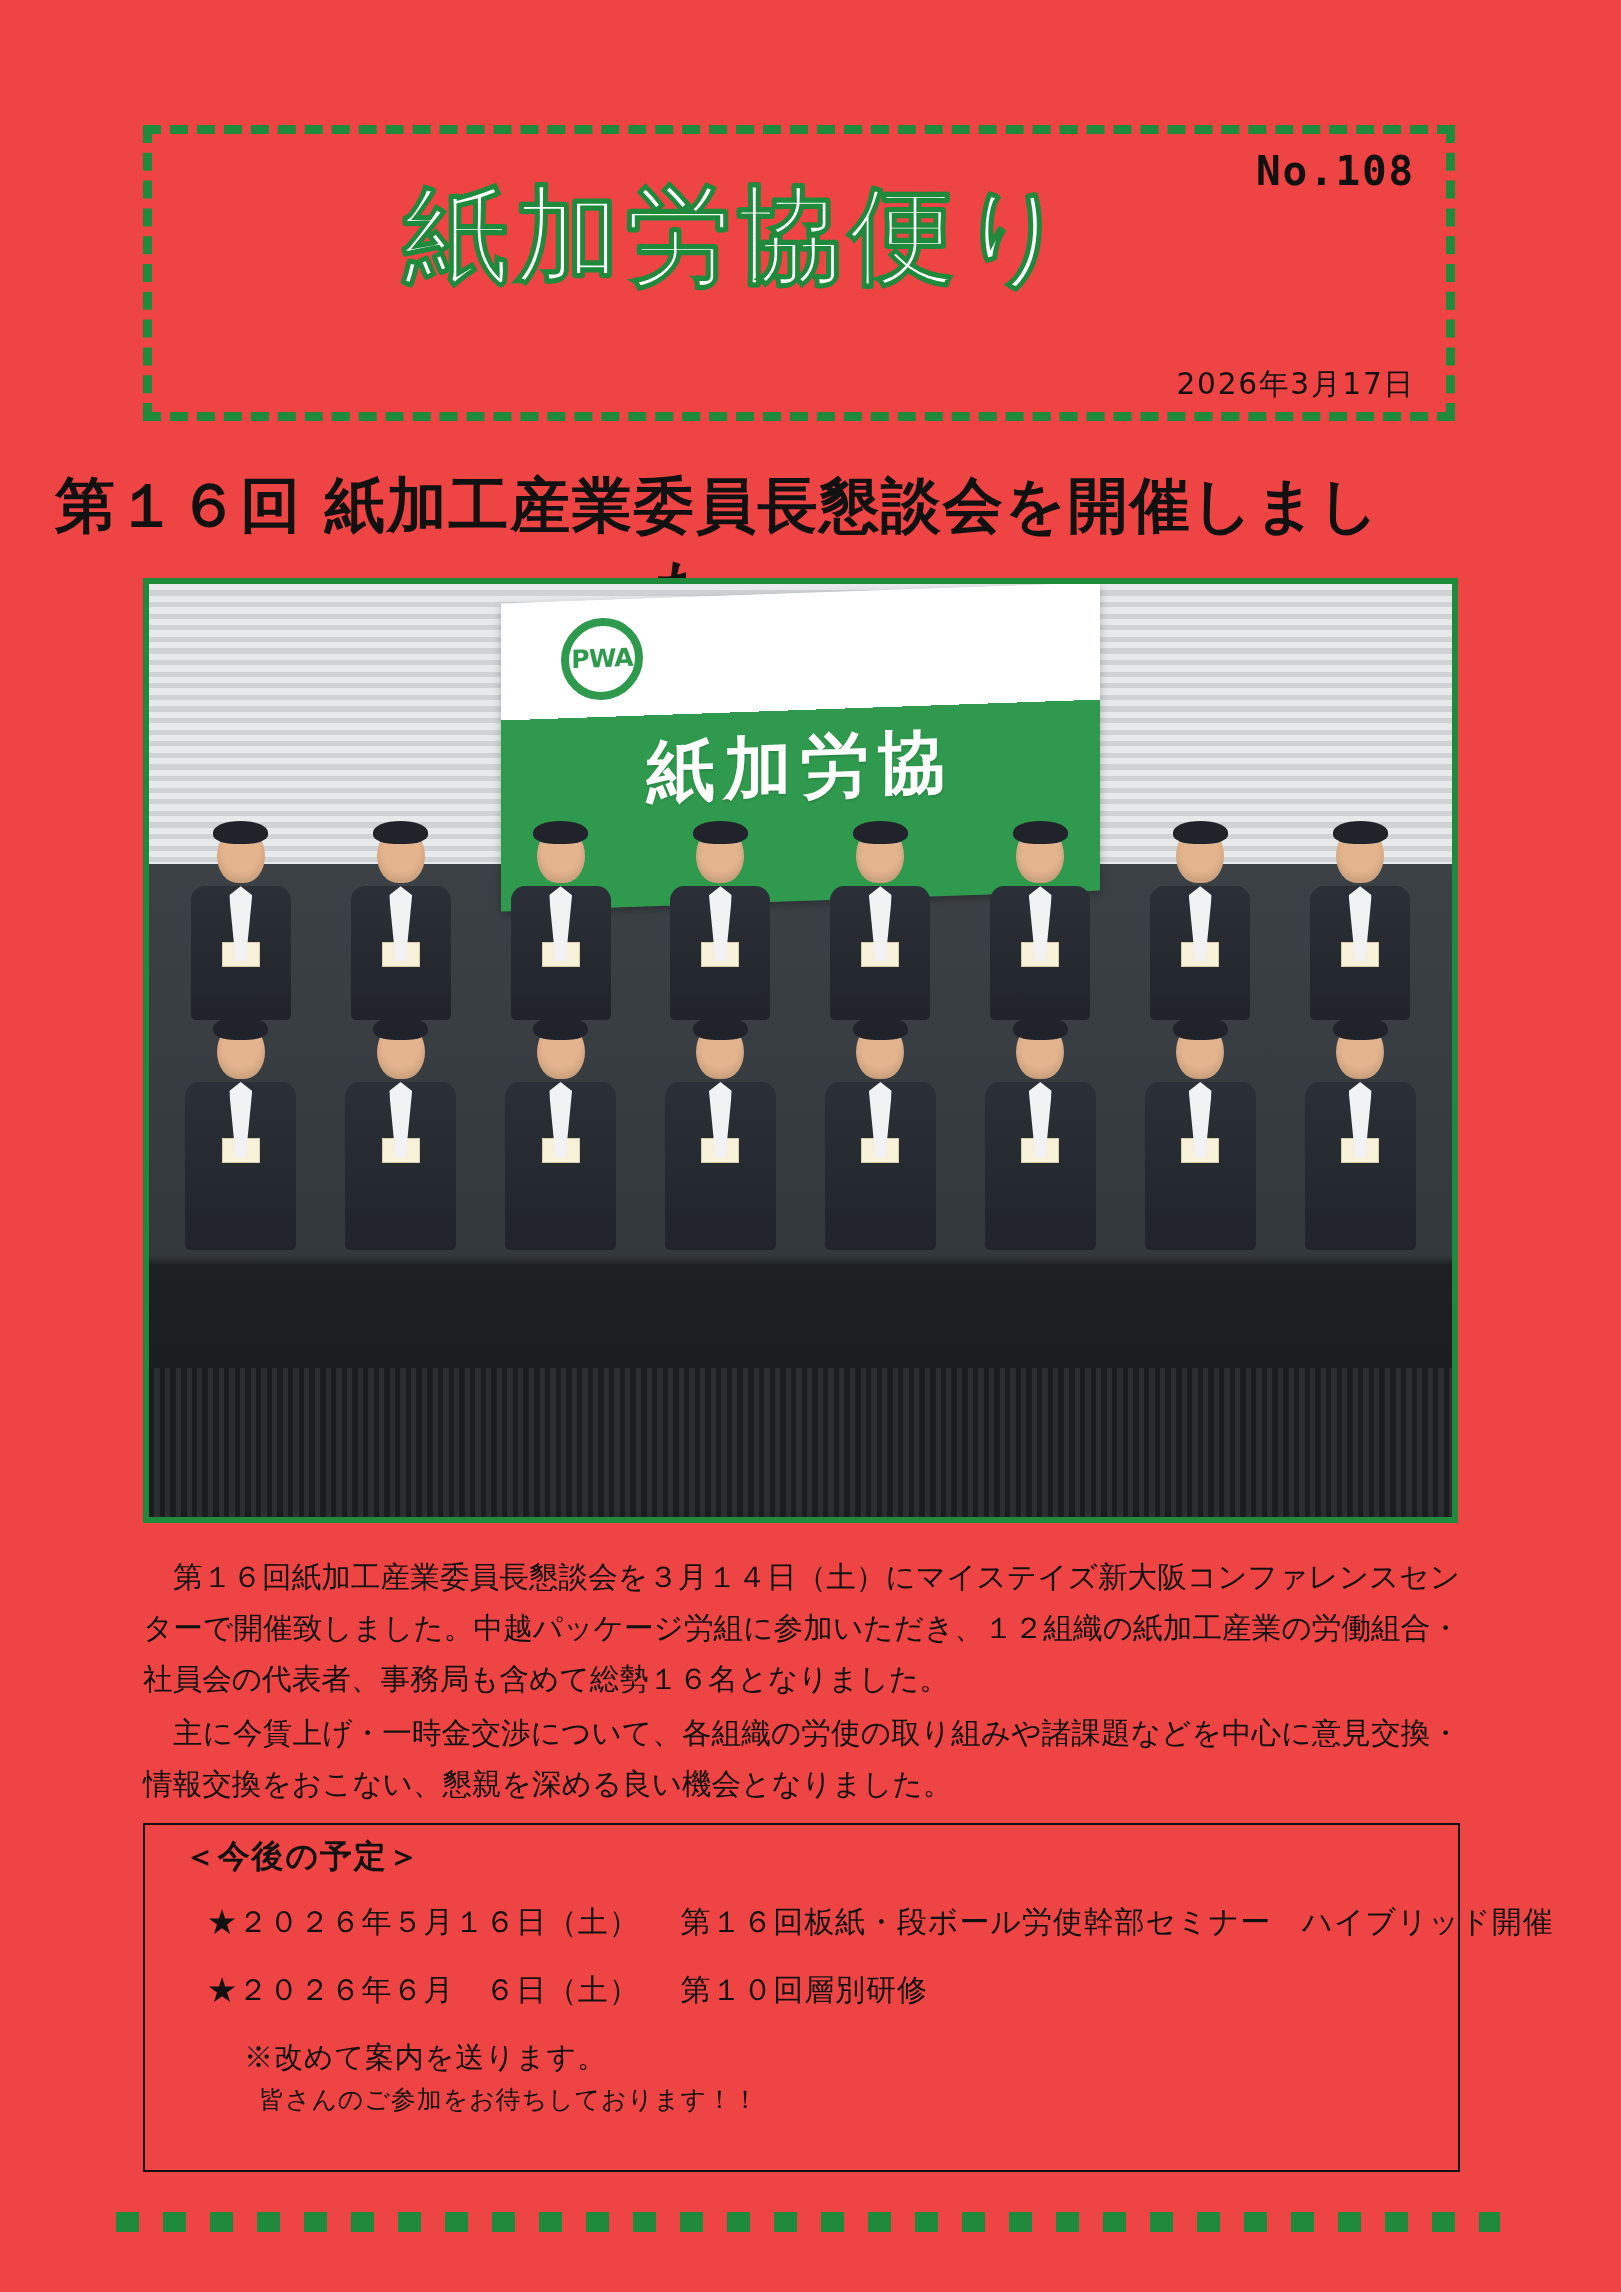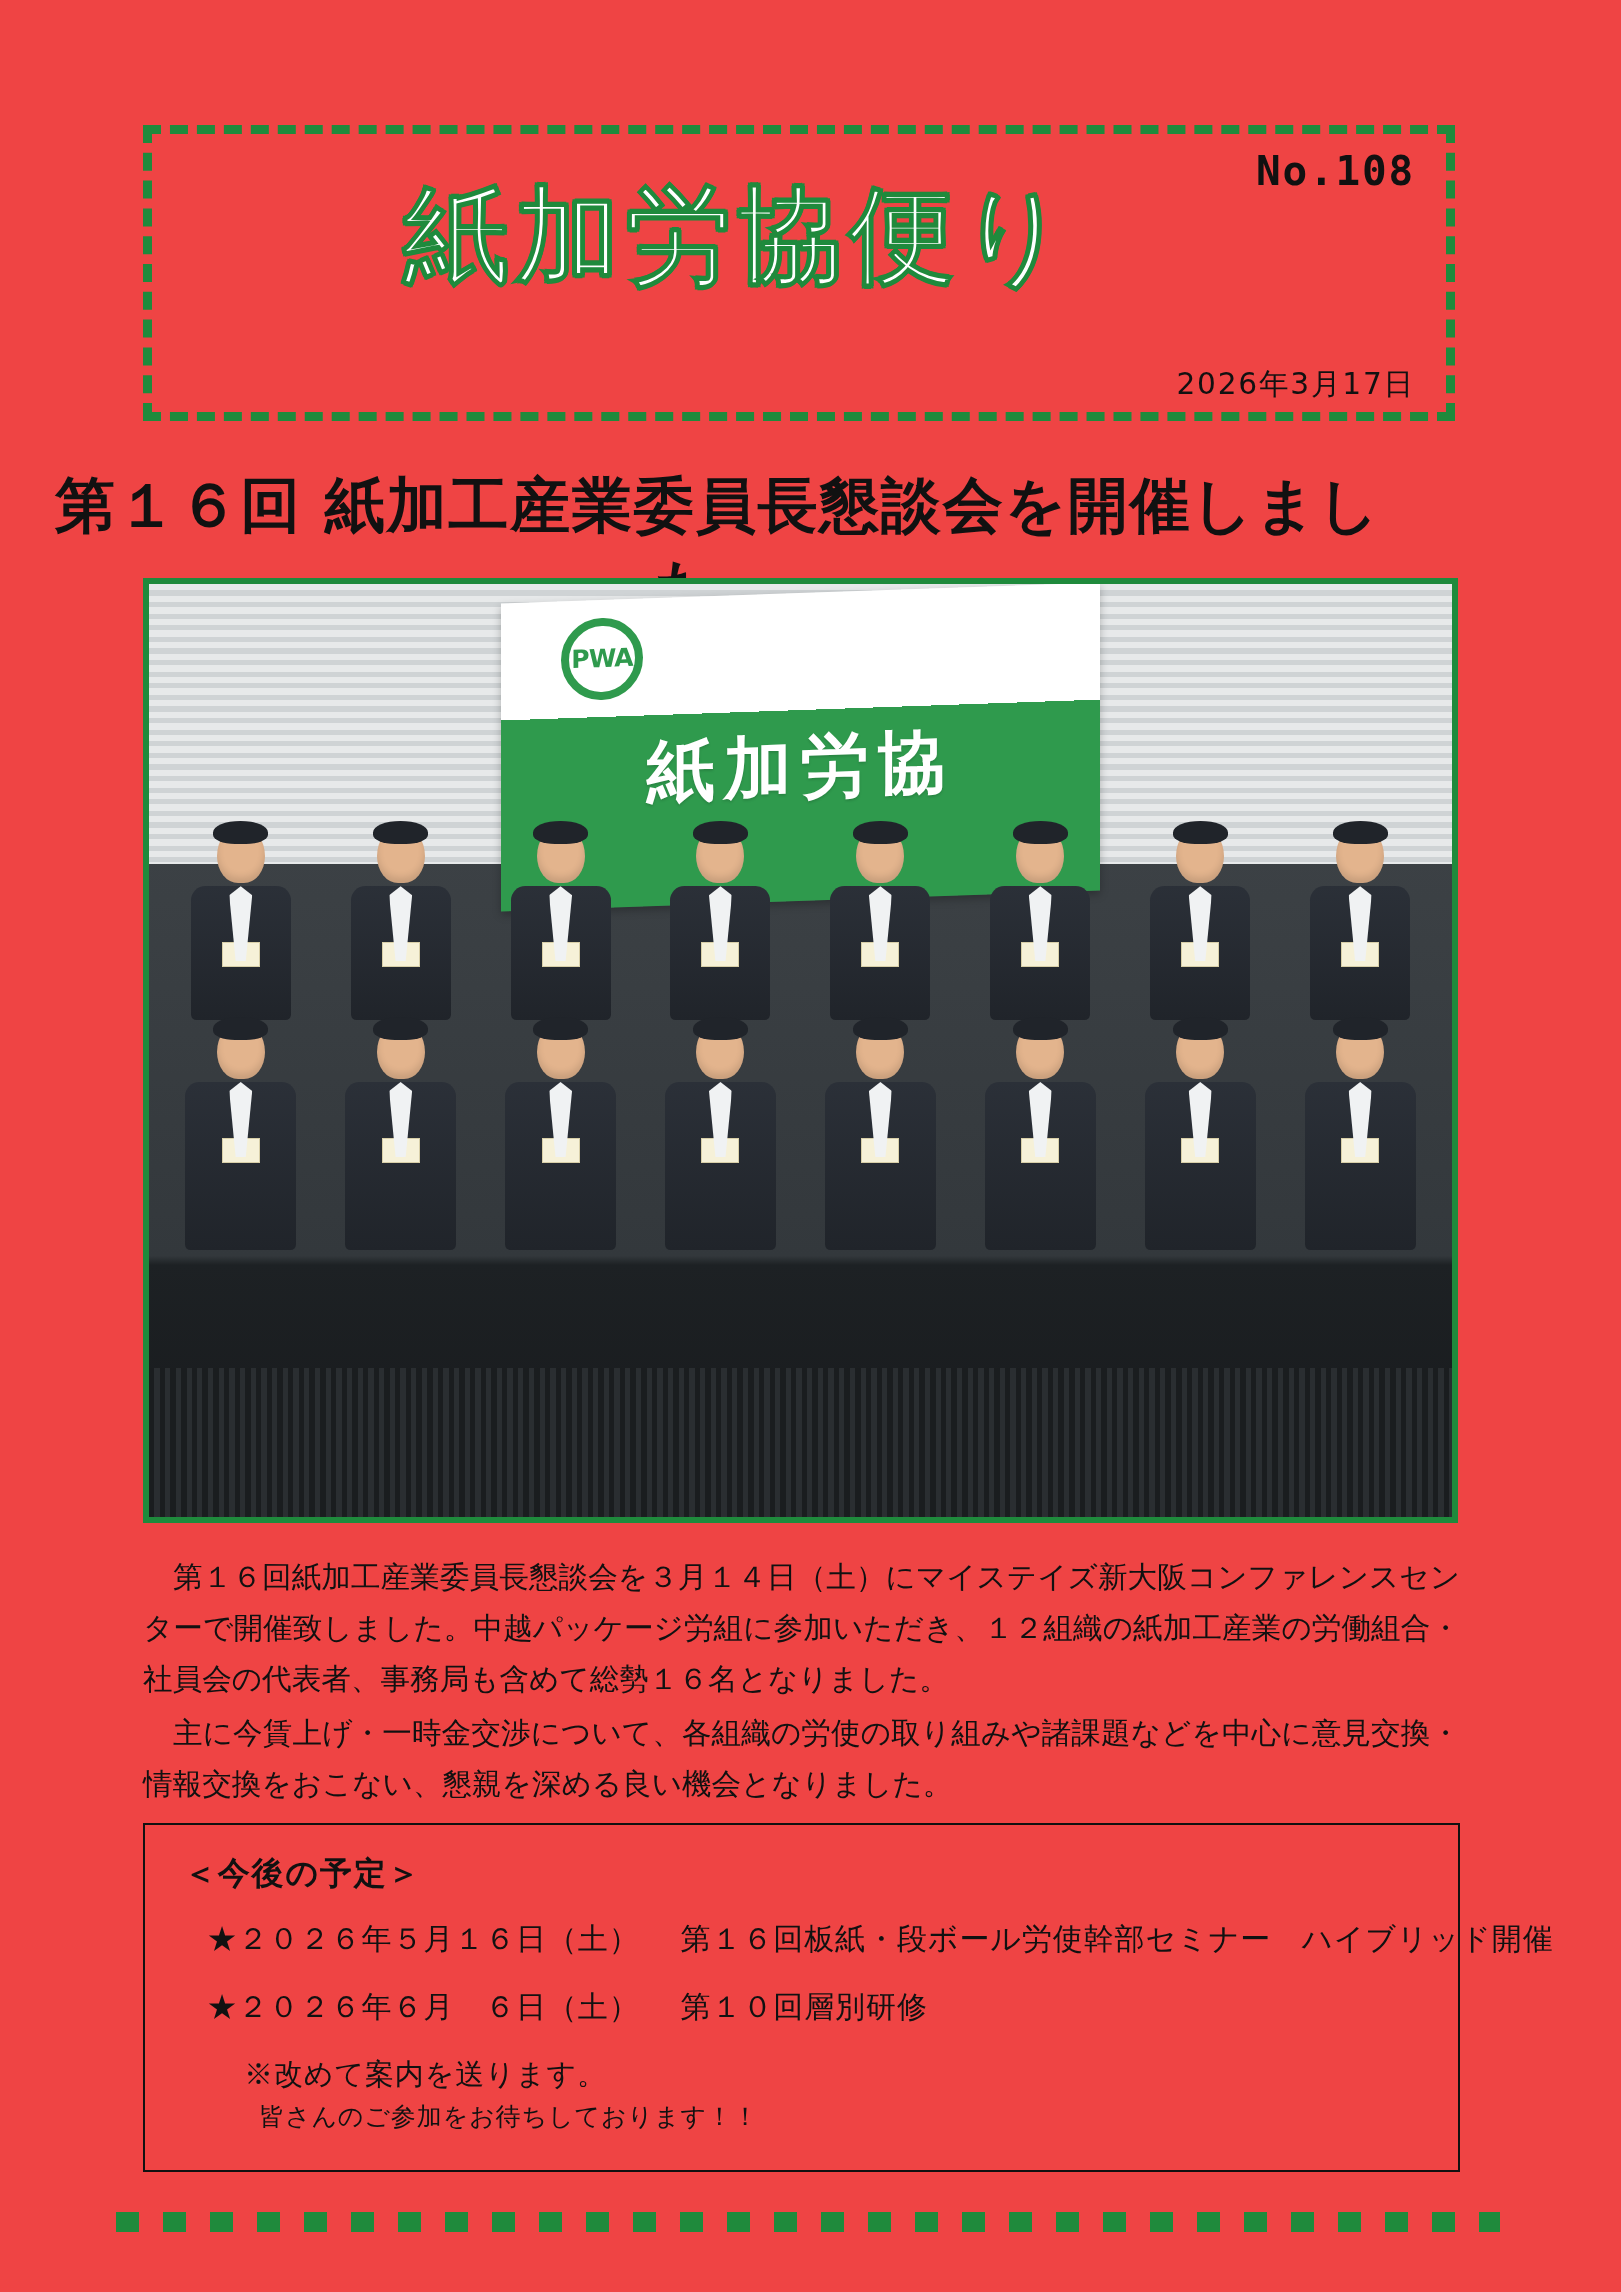--- a/index.html
+++ b/index.html
@@ -236,21 +236,21 @@
 
   
   .schedule {
     position: absolute;
     left: 143px;
     top: 1823px;
     width: 1317px;
     height: 349px;
     border: 2.7px solid #111111;
     box-sizing: border-box;
-    padding: 27px 39px;
+    padding: 10px 39px;
     font-family: "DejaVu Serif", serif;
     color: #111111;
   }
   .schedule-title {
     font-size: 32px;
     font-weight: bold;
     letter-spacing: 1.8px;
     margin-bottom: 23px;
   }
   .sched-item {

